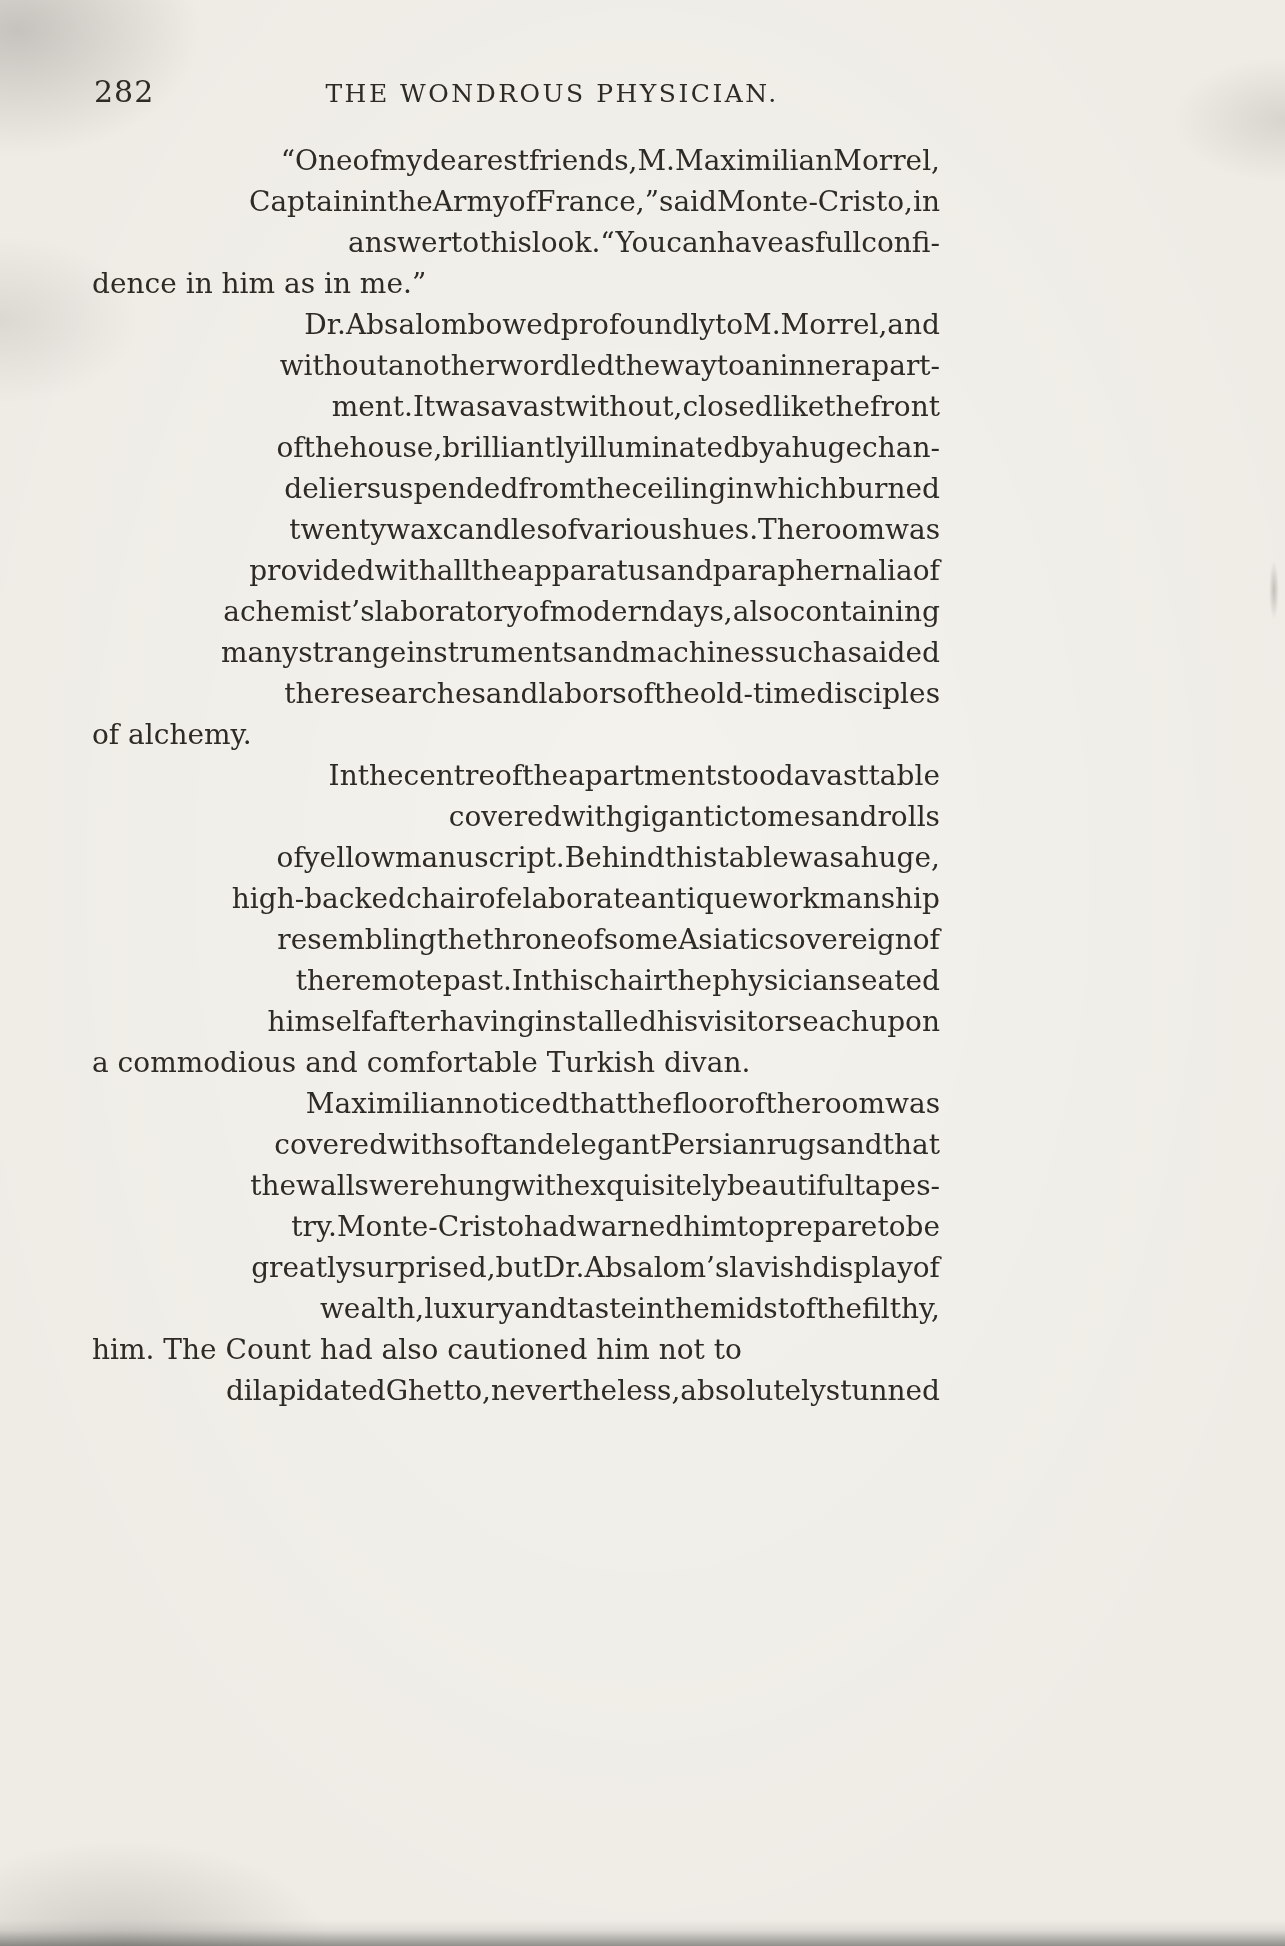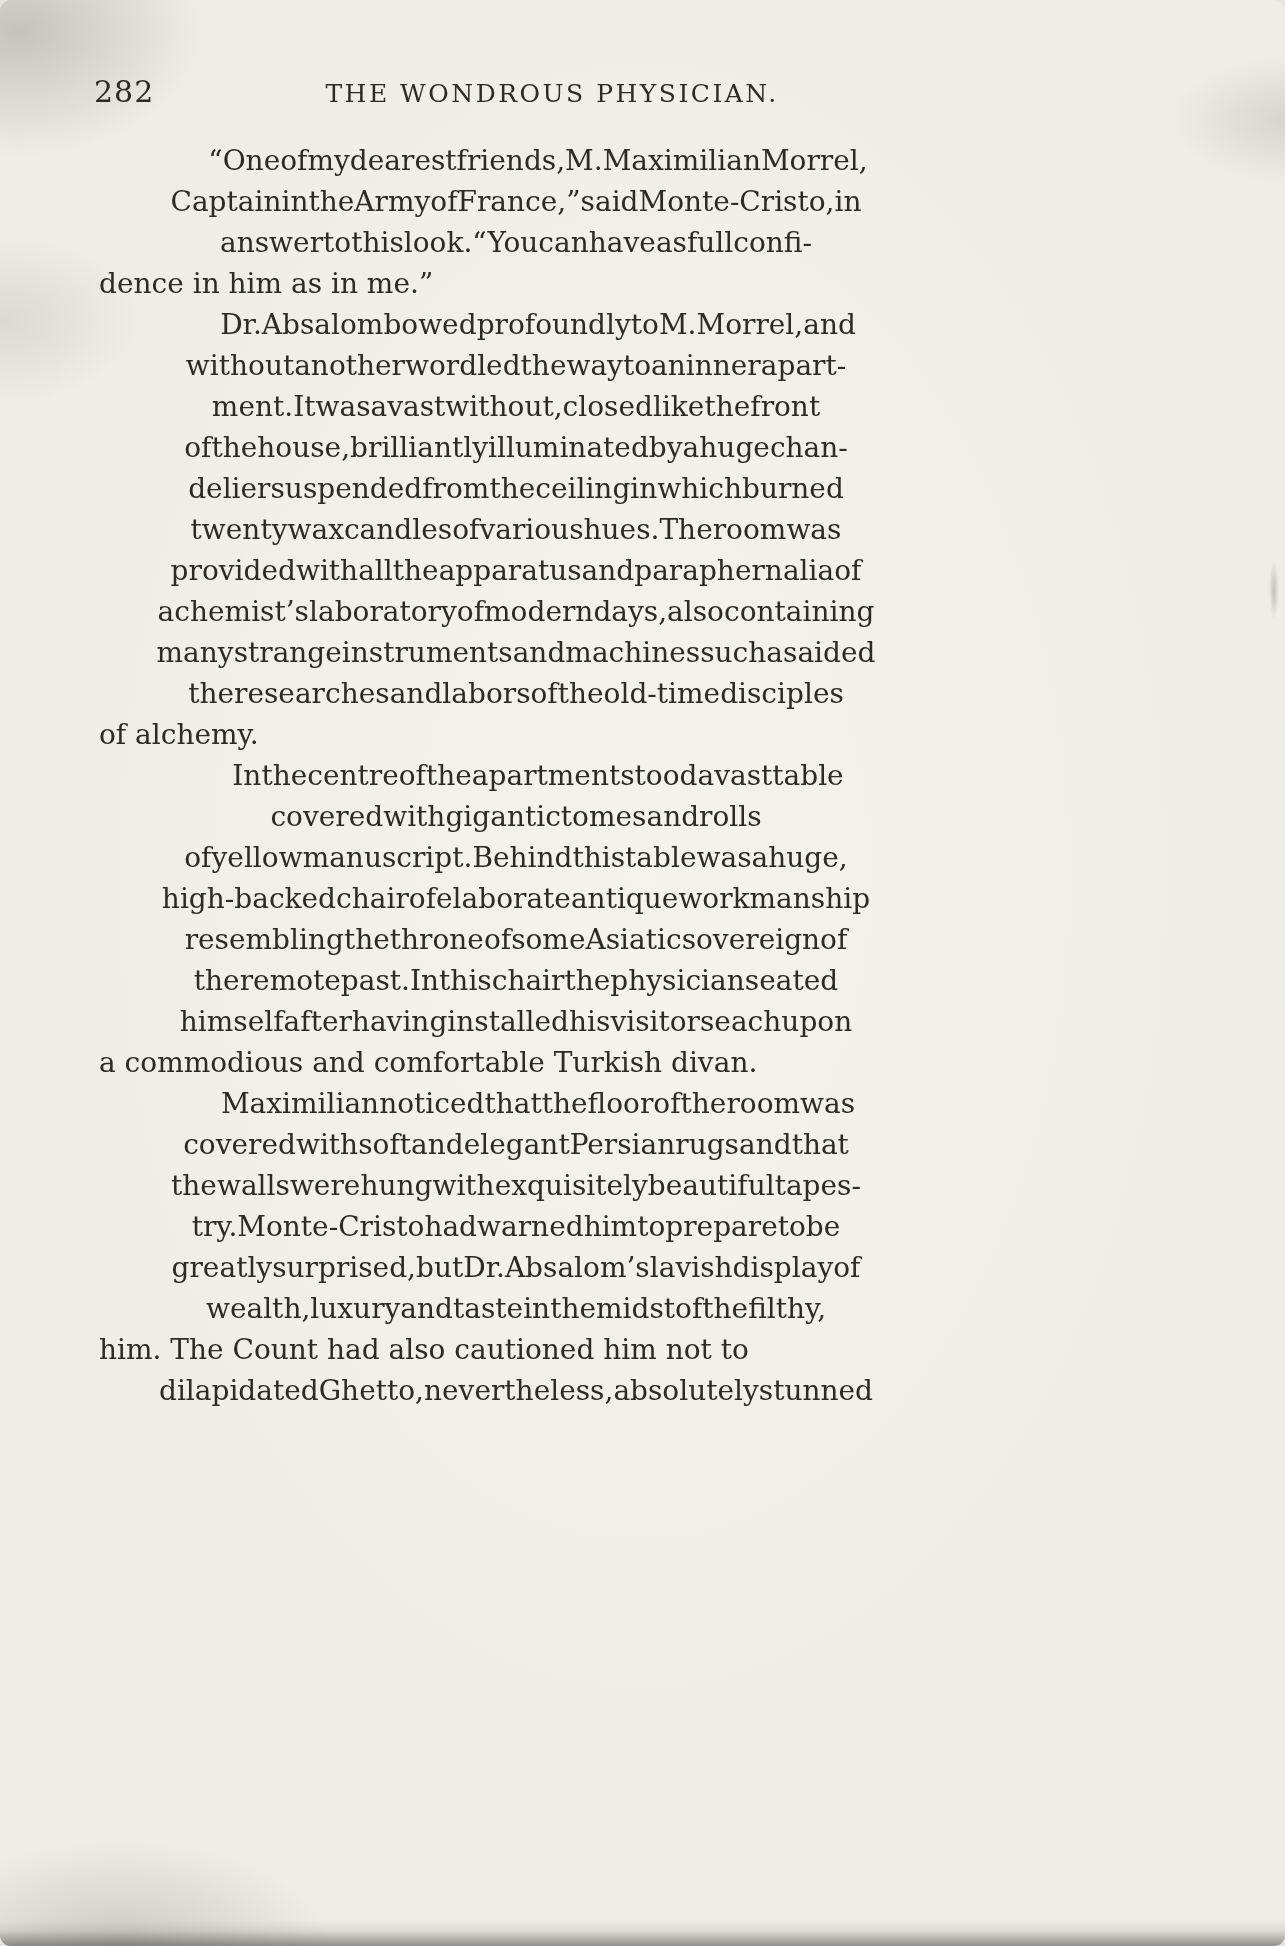--- a/index.html
+++ b/index.html
@@ -22,21 +22,20 @@
     height: 1946px;
     overflow: hidden;
     color: var(--ink);
     background:
       radial-gradient(ellipse 260px 180px at 18px 30px, rgba(120,118,112,0.35), rgba(120,118,112,0) 70%),
       radial-gradient(ellipse 200px 120px at 0px 320px, rgba(130,128,120,0.18), rgba(130,128,120,0) 70%),
       radial-gradient(ellipse 160px 90px at 1285px 120px, rgba(120,118,110,0.20), rgba(120,118,110,0) 70%),
       radial-gradient(ellipse 300px 150px at 120px 1946px, rgba(100,98,92,0.25), rgba(100,98,92,0) 70%),
       radial-gradient(ellipse 900px 1400px at 50% 45%, rgba(255,255,255,0.35), rgba(255,255,255,0) 80%),
       var(--paper);
-    border-radius: 11px;
   }
   .scan-edge-bottom {
     position: absolute;
     left: 0;
     right: 0;
     bottom: 0;
     height: 26px;
     background:
       linear-gradient(to top, rgba(70,68,64,0.55), rgba(70,68,64,0.10) 60%, rgba(70,68,64,0) 100%);
   }
@@ -77,36 +76,35 @@
     margin-left: 36px;
   }
   .page-body {
     font-size: 28px;
   }
   .paragraph {
     margin: 0;
   }
   .line {
     display: flex;
-    justify-content: center;
+    justify-content: flex-end;
     align-items: baseline;
     height: 41px;
     line-height: 41px;
     white-space: nowrap;
   }
   .line span {
     white-space: nowrap;
   }
   .line.first {
     padding-left: 44px;
   }
   .line.last {
     display: block;
     justify-content: flex-start;
-    margin-left: 7px;
   }
 </style>
 </head>
 <body>
 
 <div class="scan-page">
   <div class="text-block">
     <div class="page-header">
       <span class="page-number">282</span>
       <span class="running-title">THE WONDROUS PHYSICIAN.</span>

